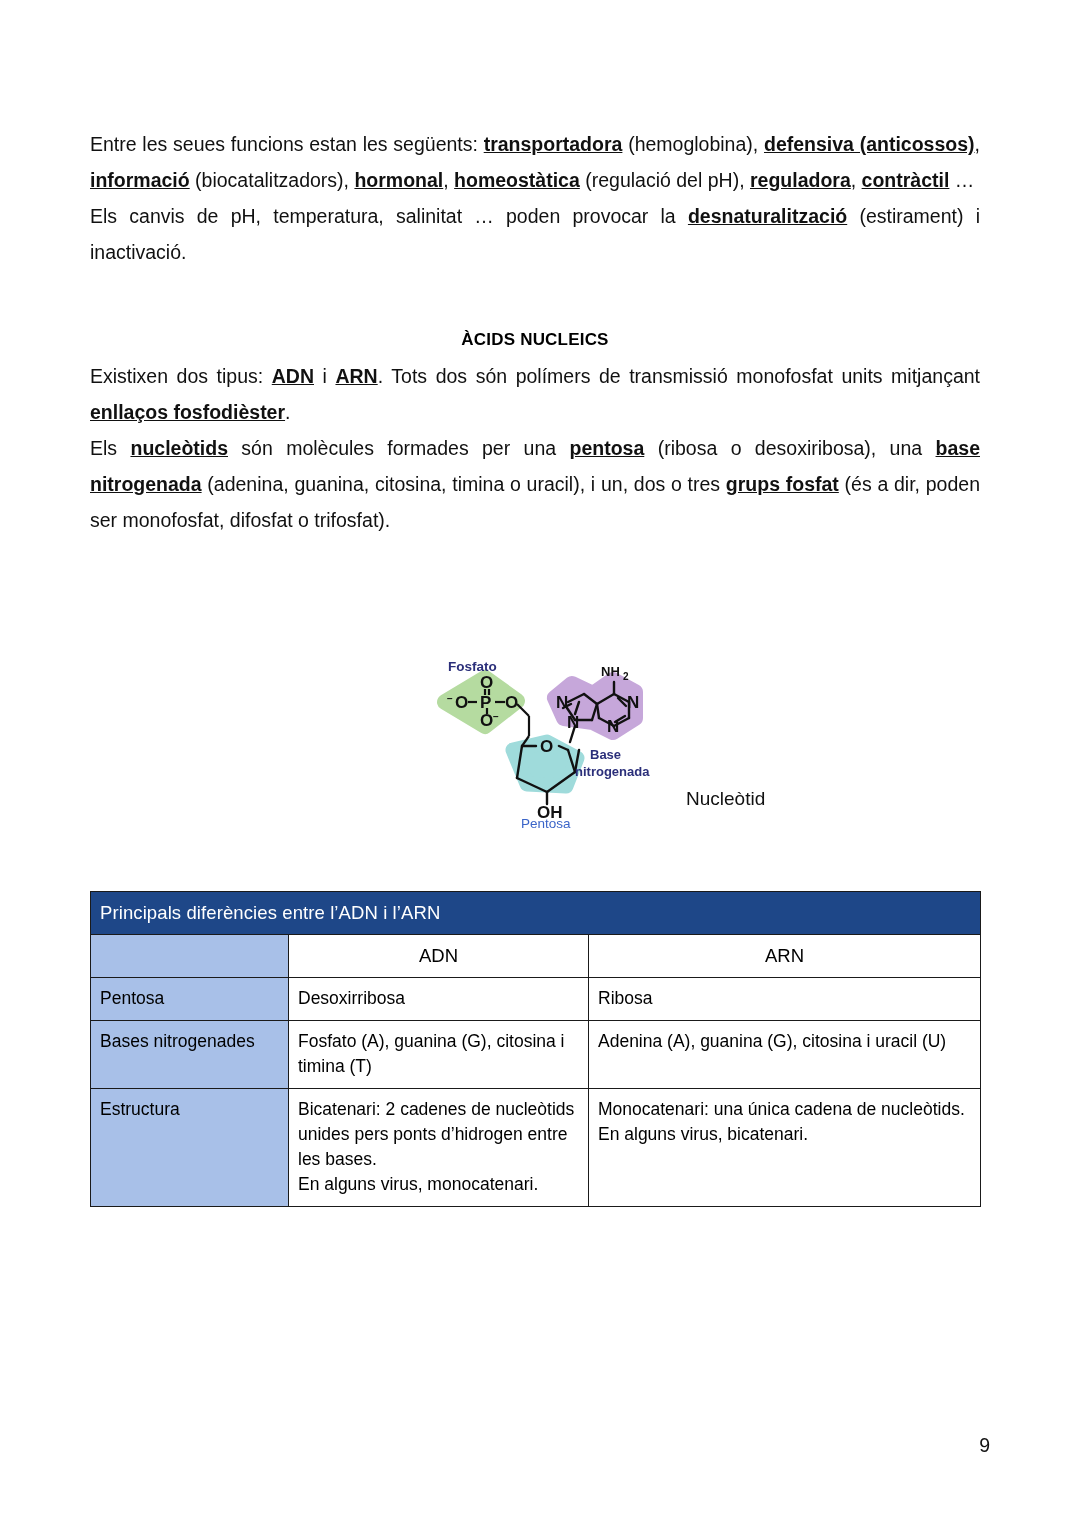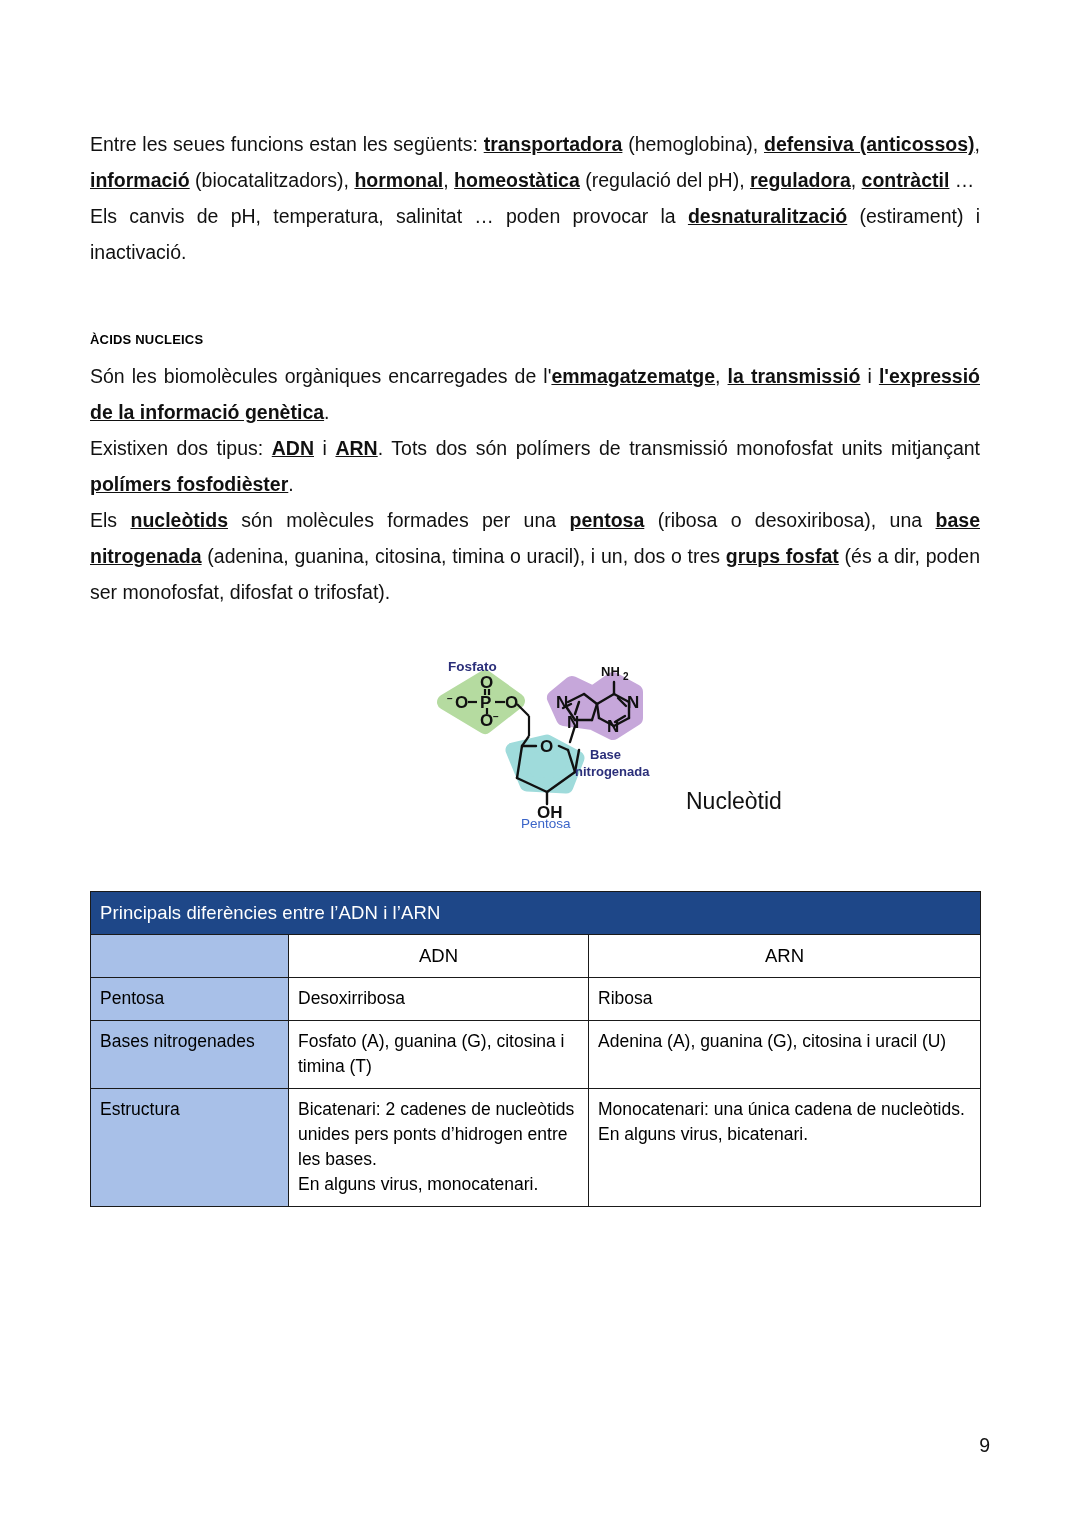--- a/index.html
+++ b/index.html
@@ -37,24 +37,25 @@
     line-height: 36px;
     text-align: justify;
     text-justify: inter-word;
     color: #111111;
   }
 
   b, strong { font-weight: bold; text-decoration: underline; }
 
   .section-heading {
     margin: 0;
-    font-size: 13px;
+    font-size: 17px;
     line-height: 36px;
     font-weight: bold;
     letter-spacing: 0.2px;
+    text-align: center;
   }
 
   .gap-large { height: 52px; }
 
   
   .figure-wrap {
     position: absolute;
     left: 0;
     top: 636px;
     width: 1080px;
@@ -65,21 +66,21 @@
     left: 427px;
     top: 10px;
     width: 260px;
     height: 182px;
     background: #ffffff;
   }
   .fig-caption-right {
     position: absolute;
     left: 686px;
     top: 152px;
-    font-size: 23px;
+    font-size: 19px;
     color: #111;
     white-space: nowrap;
   }
 
   
   .mol-label-phos { font: bold 13.5px "Liberation Sans", sans-serif; fill: #2b2f7a; }
   .mol-label-base { font: bold 13px "Liberation Sans", sans-serif; fill: #2b2f7a; }
   .mol-label-pent { font: 13.5px "Liberation Sans", sans-serif; fill: #3a64c8; }
   .atom { font: bold 17px "Liberation Sans", sans-serif; fill: #111; }
   .atom-sm { font: bold 13px "Liberation Sans", sans-serif; fill: #111; }
@@ -152,23 +153,22 @@
   <div class="content">
 
     <p class="body-text"><span>Entre les seues funcions estan les següents: </span><b>transportadora</b><span> (hemoglobina), </span><b>defensiva (anticossos)</b><span>, </span><b>informació</b><span> (biocatalitzadors), </span><b>hormonal</b><span>, </span><b>homeostàtica</b><span> (regulació del pH), </span><b>reguladora</b><span>, </span><b>contràctil</b><span> …</span></p>
 
     <p class="body-text"><span>Els canvis de pH, temperatura, salinitat … poden provocar la </span><b>desnaturalització</b><span> (estirament) i inactivació.</span></p>
 
     <div class="gap-large"></div>
 
     <p class="section-heading">ÀCIDS NUCLEICS</p>
 
-    <p class="body-text"><span>Són les biomolècules orgàniques encarregades de l'</span><b>emmagatzematge</b><span>, </span><b>la transmissió</b><span> i </span><b>l'expressió de la informació genètica</b><span>.</span></p>
-
-    <p class="body-text"><span>Existixen dos tipus: </span><b>ADN</b><span> i </span><b>ARN</b><span>. Tots dos són polímers de transmissió monofosfat units mitjançant </span><b>polímers fosfodièster</b><span>.</span></p>
+
+    <p class="body-text"><span>Existixen dos tipus: </span><b>ADN</b><span> i </span><b>ARN</b><span>. Tots dos són polímers de transmissió monofosfat units mitjançant </span><b>enllaços fosfodièster</b><span>.</span></p>
 
     <p class="body-text"><span>Els </span><b>nucleòtids</b><span> són molècules formades per una </span><b>pentosa</b><span> (ribosa o desoxiribosa), una </span><b>base nitrogenada</b><span> (adenina, guanina, citosina, timina o uracil), i un, dos o tres </span><b>grups fosfat</b><span> (és a dir, poden ser monofosfat, difosfat o trifosfat).</span></p>
 
   </div>
 
   <div class="figure-wrap">
 
     <div class="nucleotide-img">
       <svg viewBox="0 0 260 182" width="260" height="182" xmlns="http://www.w3.org/2000/svg">
 

